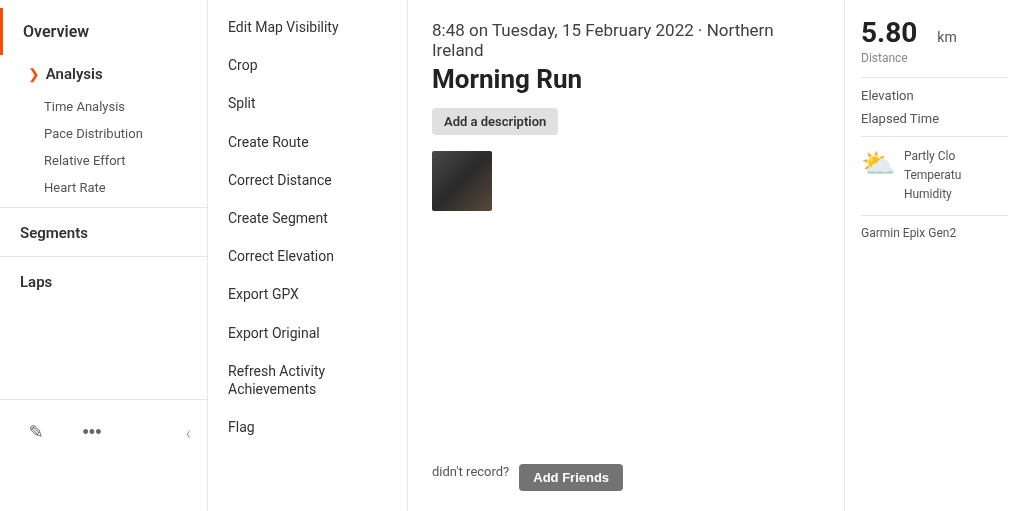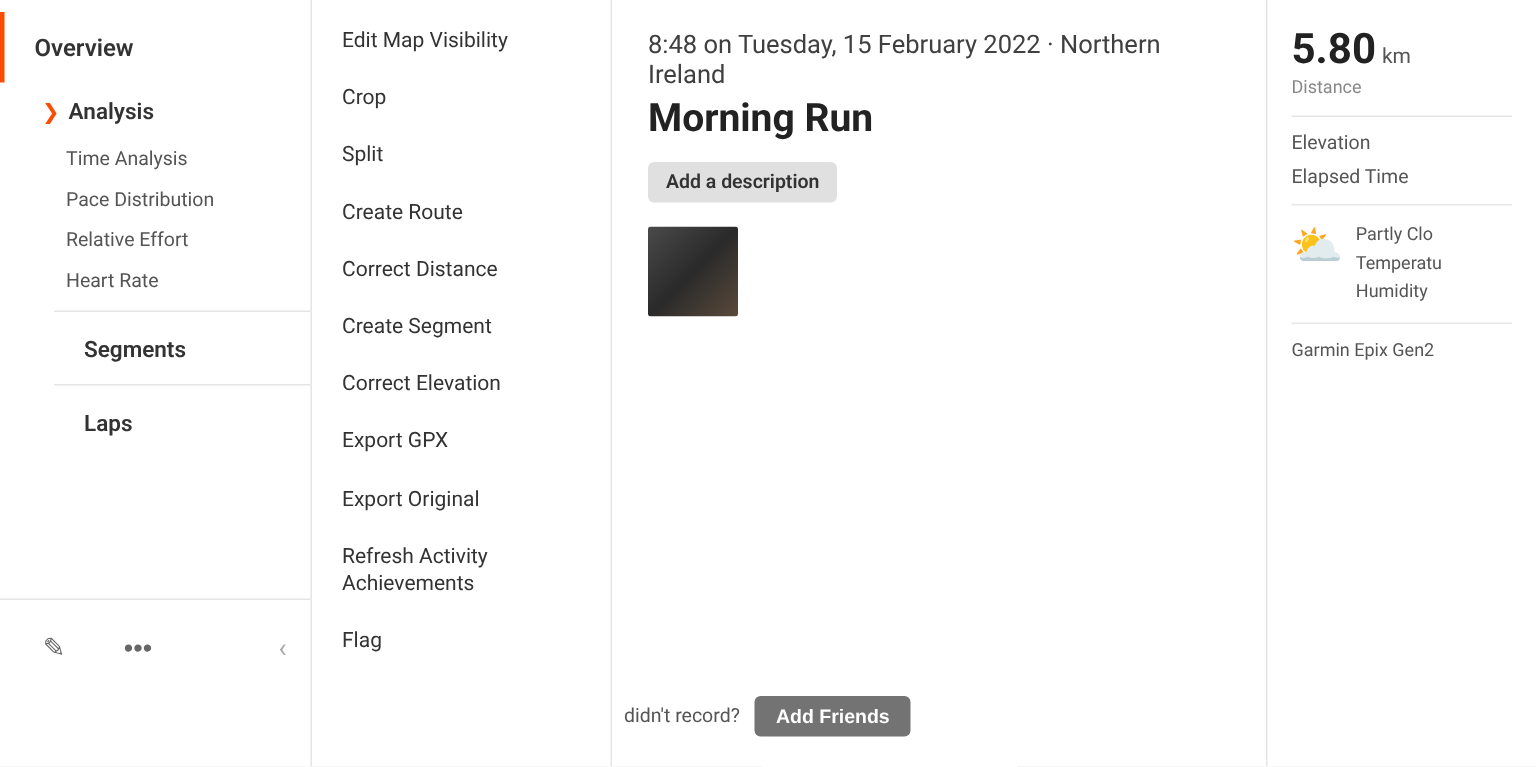--- a/index.html
+++ b/index.html
@@ -54,21 +54,20 @@
       cursor: pointer;
     }
 
     .sidebar-section {
       padding: 16px 20px 8px 20px;
       font-size: 15px;
       font-weight: 600;
       color: #333;
       border-top: 1px solid #e5e5e5;
       margin-top: 6px;
-      margin-left: 36px;
     }
 
     .sidebar-footer {
       display: flex;
       align-items: center;
       padding: 12px 16px;
       gap: 16px;
       border-top: 1px solid #e5e5e5;
       margin-top: 100px;
     }
@@ -160,25 +159,24 @@
 
     .activity-image-placeholder {
       width: 100%;
       height: 100%;
       background: linear-gradient(135deg, #4a4a4a 0%, #2a2a2a 50%, #5a4a3a 100%);
     }
 
     .friends-bar {
       position: absolute;
       bottom: 20px;
-      left: 8px;
-      font-size: 13px;
-      color: #555;
-      display: flex;
-      align-items: center;
+      left: 24px;
+      font-size: 13px;
+      color: #555;
+      display: flex;
       gap: 10px;
     }
 
     .add-friends-btn {
       background: #737373;
       color: #fff;
       border: none;
       border-radius: 4px;
       padding: 6px 14px;
       font-size: 13px;
@@ -202,21 +200,21 @@
     .stat-value-large {
       font-size: 28px;
       font-weight: 700;
       color: #222;
     }
 
     .stat-unit {
       font-size: 14px;
       font-weight: 400;
       color: #555;
-      margin-left: 0;
+      margin-left: 16px;
     }
 
     .stat-label {
       font-size: 12px;
       color: #888;
       margin-top: 2px;
     }
 
     .stat-divider {
       border: none;

